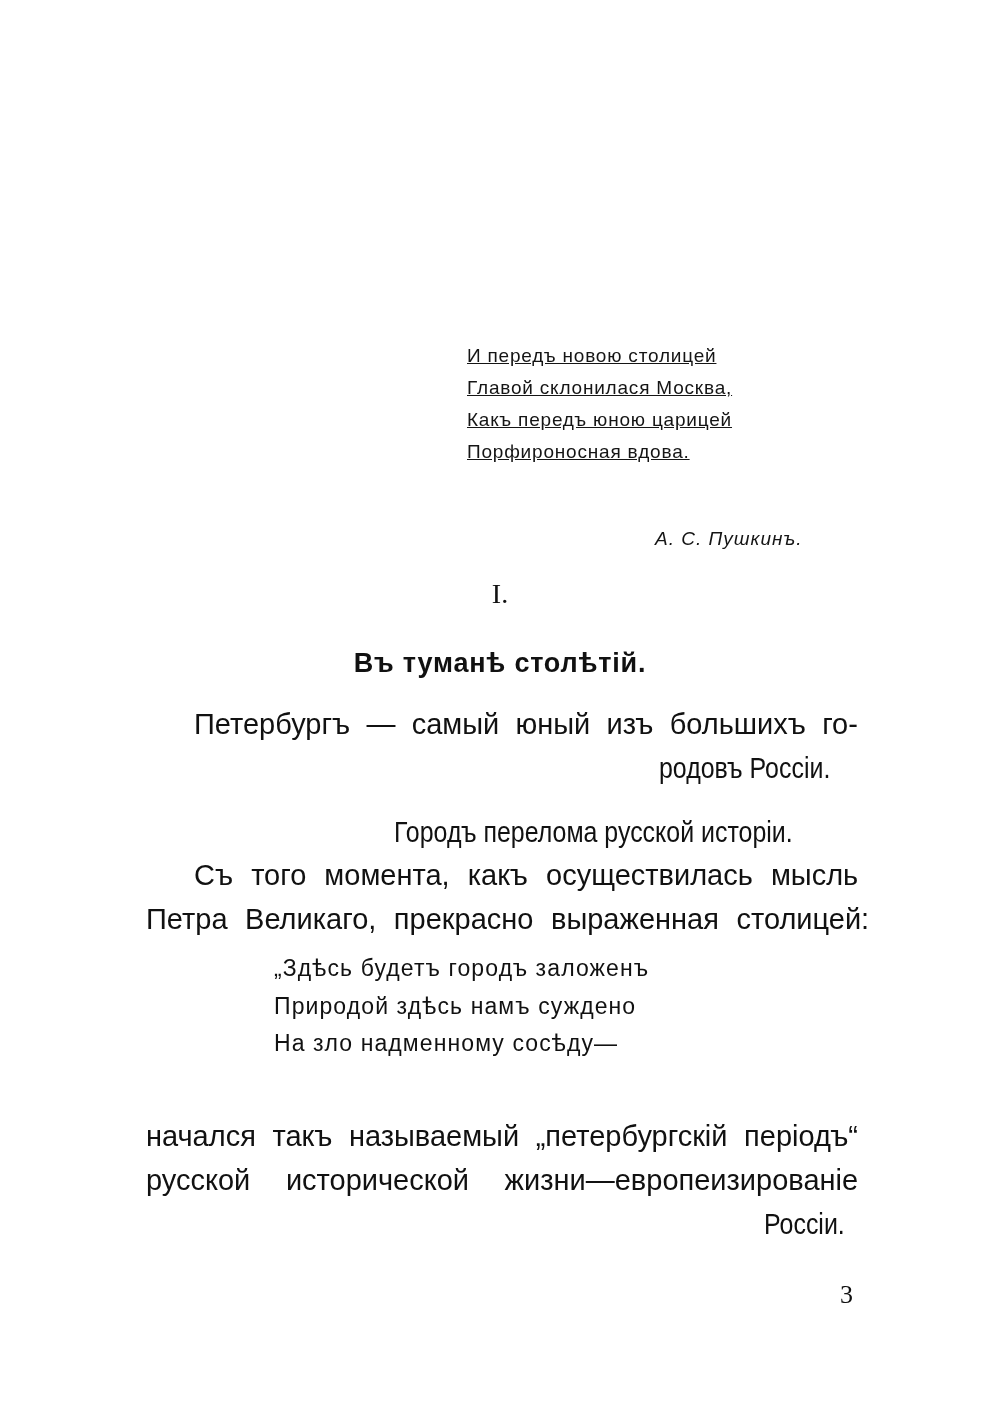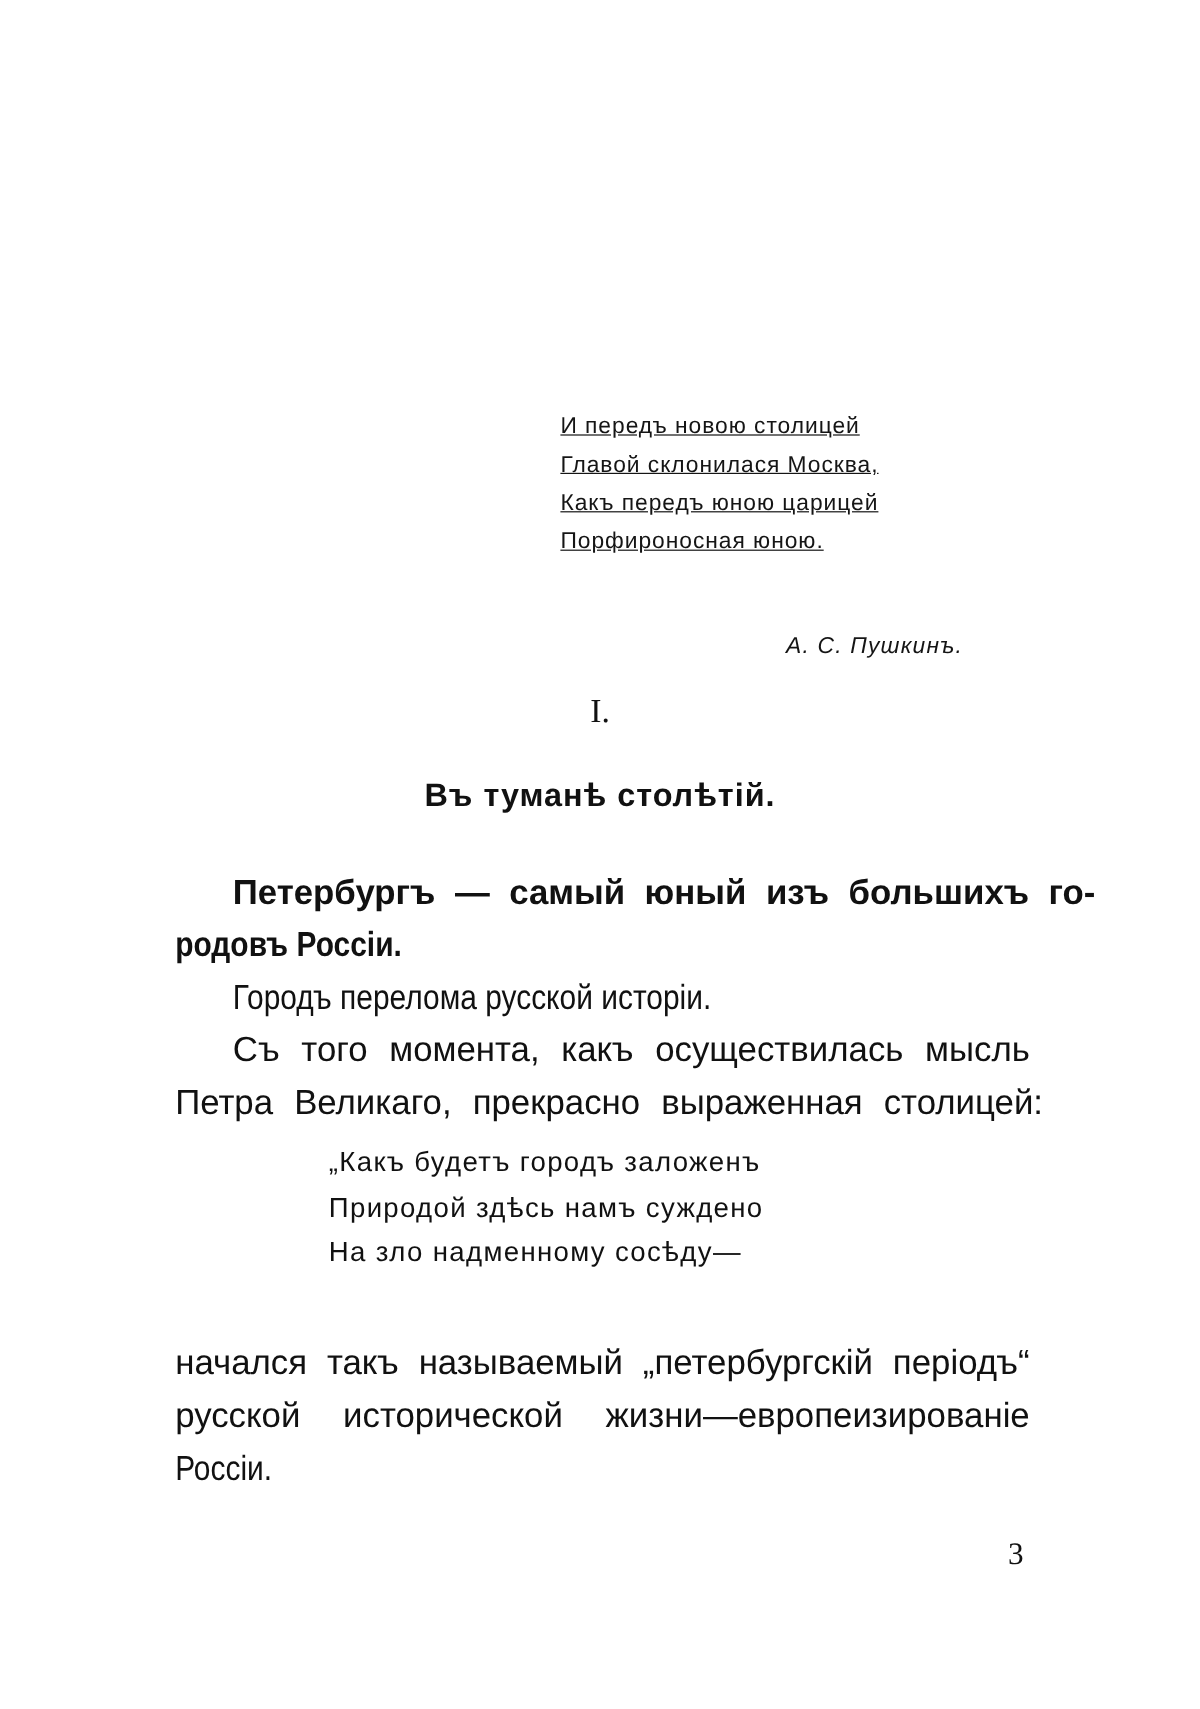--- a/index.html
+++ b/index.html
@@ -3,57 +3,57 @@
 <meta charset="utf-8">
 <style>
   html, body { margin:0; padding:0; background:#ffffff; }
   body { width:1000px; height:1424px; position:relative; overflow:hidden; color:#111111; font-family:"Liberation Serif", serif; }
   .epigraph { position:absolute; left:467px; top:340px; font-family:"Liberation Sans", sans-serif; font-size:19px; line-height:32px; letter-spacing:0.8px; color:#151515;text-decoration:underline; }
   .epigraph-line { display:block; white-space:nowrap; }
   .attribution { position:absolute; left:655px; top:484px; font-family:"Liberation Sans", sans-serif; font-style:italic; font-size:19px; letter-spacing:1px; color:#151515; white-space:nowrap;margin-top:44px; }
   .chapter-num { position:absolute; left:0; width:1000px; top:578px; text-align:center; font-family:"Liberation Serif", serif; font-size:28px; color:#111; }
   .chapter-title { position:absolute; left:0; width:1000px; top:648px; text-align:center; font-family:"Liberation Sans", sans-serif; font-weight:bold; font-size:27px; letter-spacing:0.8px; color:#111; padding-left:0; }
   .body-text { position:absolute; left:146px; width:712px; font-family:"Liberation Sans", sans-serif; font-size:29px; color:#111; transform-origin:left top; }
-  .line { display:block; white-space:nowrap; height:44px; line-height:44px; }
+  .line { display:block; white-space:nowrap; height:44px; line-height:44px;text-align:right; }
   .line.justify { text-align:justify; text-align-last:justify; }
   .line.indent { padding-left:48px; }
   .verse { position:absolute; left:274px; top:950px; font-family:"Liberation Sans", sans-serif; font-size:23px; line-height:37.5px; letter-spacing:1.1px; color:#111; }
   .verse-line { display:block; white-space:nowrap; }
   .page-number { position:absolute; left:840px; top:1280px; font-family:"Liberation Serif", serif; font-size:26px; color:#111; }
 </style>
 </head>
 <body>
 
 <div class="epigraph">
   <span class="epigraph-line">И передъ новою столицей</span>
   <span class="epigraph-line">Главой склонилася Москва,</span>
   <span class="epigraph-line">Какъ передъ юною царицей</span>
-  <span class="epigraph-line">Порфироносная юною.</span>
+  <span class="epigraph-line">Порфироносная вдова.</span>
 </div>
 <div class="attribution">А. С. Пушкинъ.</div>
 
 <div class="chapter-num">I.</div>
 <div class="chapter-title">Въ туманѣ столѣтiй.</div>
 
-<div class="body-text" style="top:722px;font-weight:bold;">
+<div class="body-text" style="top:702px;">
   <span class="line justify indent"><span style="display: inline-block; transform-origin: left top; word-spacing: 8.16667px;">Петербургъ — самый юный изъ большихъ го-</span></span>
   <span class="line"><span style="display: inline-block; transform-origin: left top; transform: scaleX(0.86);">родовъ Россiи.</span></span>
 </div>
 
 <div class="body-text" style="top:810px;">
   <span class="line indent"><span style="display: inline-block; transform-origin: left top; transform: scaleX(0.86);">Городъ перелома русской исторiи.</span></span>
 </div>
 
 <div class="body-text" style="top:853px;">
   <span class="line justify indent"><span style="display: inline-block; transform-origin: left top; word-spacing: 10px;">Съ того момента, какъ осуществилась мысль</span></span>
   <span class="line justify"><span style="display: inline-block; transform-origin: left top; word-spacing: 9.5px;">Петра Великаго, прекрасно выраженная столицей:</span></span>
 </div>
 
 <div class="verse">
-  <span class="verse-line">„Какъ будетъ городъ заложенъ</span>
+  <span class="verse-line">„Здѣсь будетъ городъ заложенъ</span>
   <span class="verse-line">Природой здѣсь намъ суждено</span>
   <span class="verse-line">На зло надменному сосѣду—</span>
 </div>
 
 <div class="body-text" style="top:1114px;">
   <span class="line justify"><span style="display: inline-block; transform-origin: left top; word-spacing: 8.5px;">начался такъ называемый „петербургскiй перiодъ“</span></span>
   <span class="line justify"><span style="display: inline-block; transform-origin: left top; word-spacing: 27.5px;">русской исторической жизни—европеизированiе</span></span>
   <span class="line"><span style="display: inline-block; transform-origin: left top; transform: scaleX(0.86);">Россiи.</span></span>
 </div>
 

